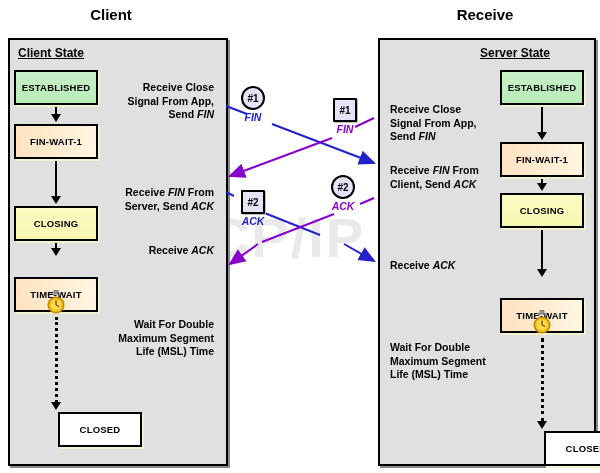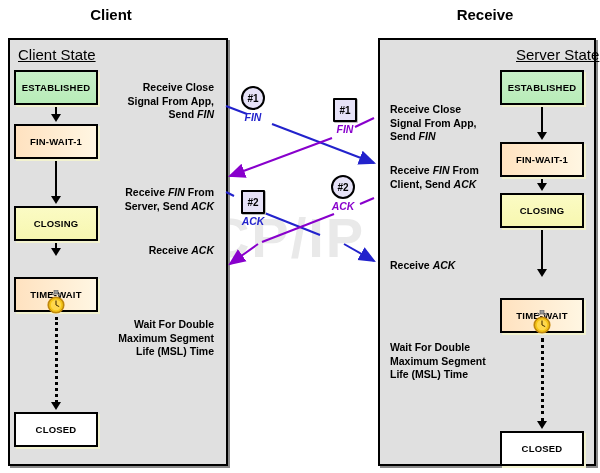--- a/index.html
+++ b/index.html
@@ -32,41 +32,41 @@
   .panel{
     position:absolute;background:#e0e0e0;
     border:2px solid #000;
     box-shadow:2px 2px 0 #8a8a8a;
     z-index:2;
   }
   #client-panel{left:8px;top:38px;width:216px;height:424px;}
   #server-panel{left:378px;top:38px;width:214px;height:424px;}
 
   .panel-heading{
-    position:absolute;font-size:15px;font-weight:normal;color:#000;
+    position:absolute;font-size:12px;font-weight:bold;color:#000;
     text-decoration:underline;z-index:5;
   }
   #client-heading{left:18px;top:46px;}
-  #server-heading{left:516px;top:46px;text-align:center;}
+  #server-heading{left:480px;top:46px;text-align:center;}
 
   
   .state-box{
     position:absolute;height:35px;width:84px;
     border:2px solid #000;
     box-shadow:2px 2px 0 #f2f2cf;
     display:flex;align-items:center;justify-content:center;
     font-size:9.5px;font-weight:bold;color:#000;
     letter-spacing:.2px;z-index:5;
     box-sizing:border-box;
   }
   .st-established{background:linear-gradient(to bottom,#c8f0c8,#b8ecb8);}
   .st-finwait{background:linear-gradient(to right,#ffe2c0,#fff6e2);}
   .st-closing{background:linear-gradient(to bottom,#fbfbc4,#f7f7b0);}
   .st-timewait{background:linear-gradient(to right,#ffe2c0,#fff6e2);margin-top:19px;}
-  .st-closed{background:#ffffff;}
+  .st-closed{background:#ffffff;margin-left:44px;}
 
   
   .varrow{position:absolute;z-index:4;}
   .varrow .shaft{
     position:absolute;left:50%;top:0;width:2px;margin-left:-1px;
     background:#000;height:calc(100% - 7px);
   }
   .varrow .head{
     position:absolute;left:50%;bottom:0;margin-left:-5px;
     width:0;height:0;border-left:5px solid transparent;

